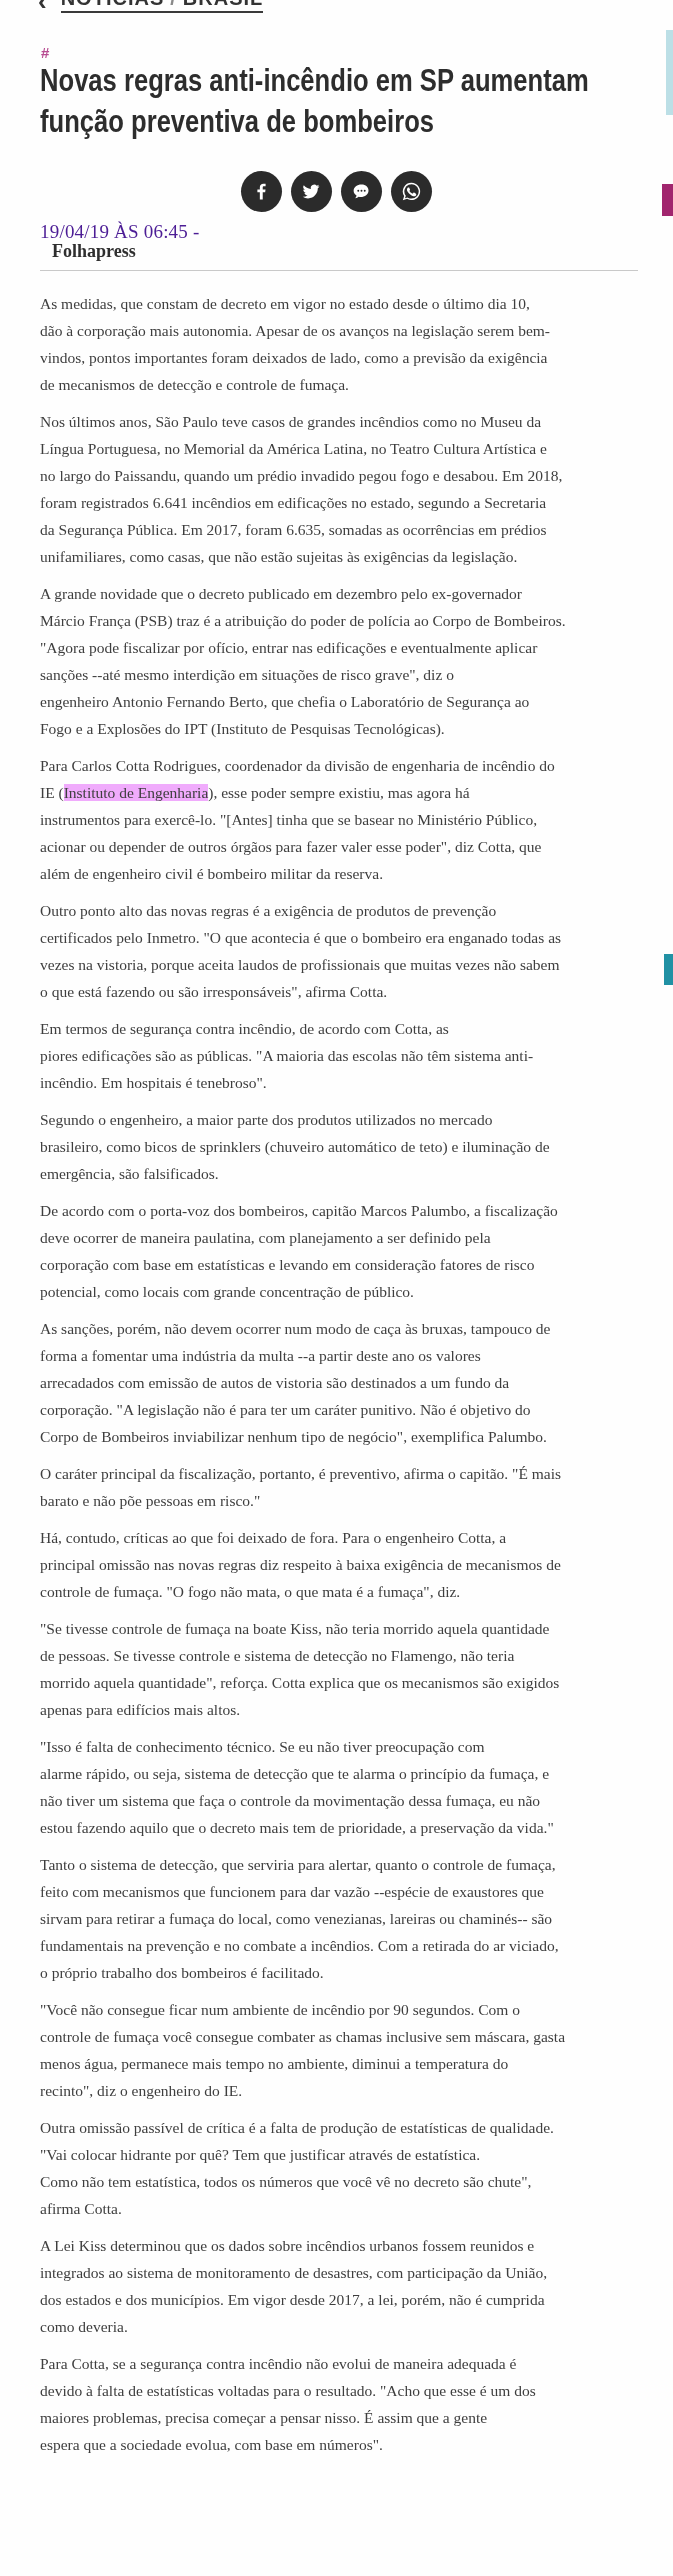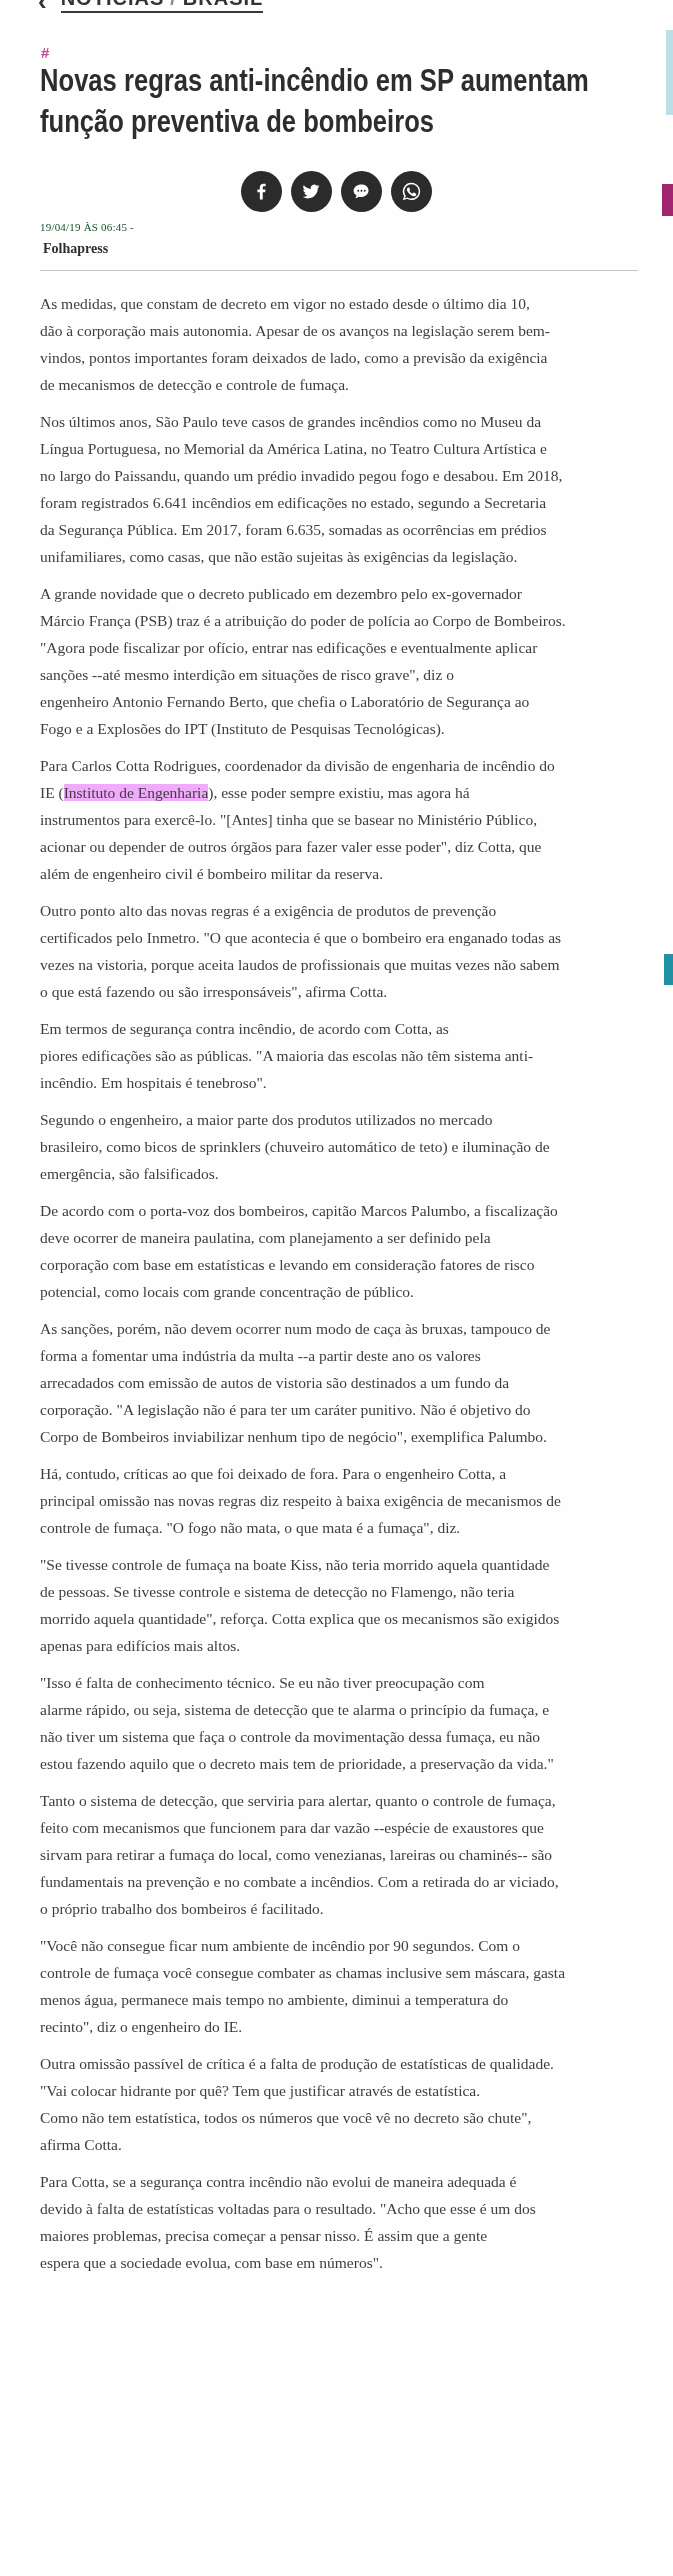--- a/index.html
+++ b/index.html
@@ -20,22 +20,22 @@
             font-family:"Liberation Sans",sans-serif;font-weight:bold;
             font-size:32px;line-height:41px;color:#2d2d2d;white-space:pre;
             transform:scaleX(0.80);transform-origin:left top;letter-spacing:0;}
   
   .share-row{position:absolute;top:171px;left:0;width:673px;display:flex;
              justify-content:center;gap:9px;}
   .share-btn{width:41px;height:41px;border-radius:50%;background:#2b2b2b;border:none;
              display:flex;align-items:center;justify-content:center;padding:0;cursor:pointer;}
   .share-btn svg{width:21px;height:21px;fill:#ffffff;}
   
-  .pubdate{position:absolute;top:221px;left:40px;font-size:11px;color:#14532d;letter-spacing:0.2px;}
-  .byline{position:absolute;top:241px;left:43px;font-size:14px;font-weight:bold;color:#2e2e2e;}
+  .pubdate{position:absolute;top:221px;left:40px;font-size:19px;color:#4c1d95;letter-spacing:0.2px;}
+  .byline{position:absolute;top:241px;left:52px;font-size:18px;font-weight:bold;color:#2e2e2e;}
   .divider{position:absolute;top:270px;left:40px;width:598px;height:1px;background:#c9c9c9;}
   
   .body-text{position:absolute;top:290px;left:40px;width:608px;}
   .body-text p{margin:0 0 10px 0;font-size:15.5px;line-height:27px;color:#3e3e3e;white-space:pre;}
   .hl{background:#f0abfc;}
   
   .frag{position:absolute;}
   .frag-blue{left:666px;top:30px;width:7px;height:85px;background:#bcdfe6;}
   .frag-magenta{left:662px;top:184px;width:11px;height:32px;background:#a1256e;}
   .frag-teal{left:664px;top:954px;width:9px;height:31px;background:#2191a4;}
@@ -129,20 +129,22 @@
 emergência, são falsificados.</p>
     <p>De acordo com o porta-voz dos bombeiros, capitão Marcos Palumbo, a fiscalização
 deve ocorrer de maneira paulatina, com planejamento a ser definido pela
 corporação com base em estatísticas e levando em consideração fatores de risco
 potencial, como locais com grande concentração de público.</p>
     <p>As sanções, porém, não devem ocorrer num modo de caça às bruxas, tampouco de
 forma a fomentar uma indústria da multa --a partir deste ano os valores
 arrecadados com emissão de autos de vistoria são destinados a um fundo da
 corporação. "A legislação não é para ter um caráter punitivo. Não é objetivo do
 Corpo de Bombeiros inviabilizar nenhum tipo de negócio", exemplifica Palumbo.</p>
+    <p>O caráter principal da fiscalização, portanto, é preventivo, afirma o capitão. "É mais
+barato e não põe pessoas em risco."</p>
     <p>Há, contudo, críticas ao que foi deixado de fora. Para o engenheiro Cotta, a
 principal omissão nas novas regras diz respeito à baixa exigência de mecanismos de
 controle de fumaça. "O fogo não mata, o que mata é a fumaça", diz.</p>
     <p>"Se tivesse controle de fumaça na boate Kiss, não teria morrido aquela quantidade
 de pessoas. Se tivesse controle e sistema de detecção no Flamengo, não teria
 morrido aquela quantidade", reforça. Cotta explica que os mecanismos são exigidos
 apenas para edifícios mais altos.</p>
     <p>"Isso é falta de conhecimento técnico. Se eu não tiver preocupação com
 alarme rápido, ou seja, sistema de detecção que te alarma o princípio da fumaça, e
 não tiver um sistema que faça o controle da movimentação dessa fumaça, eu não
@@ -153,20 +155,24 @@
 fundamentais na prevenção e no combate a incêndios. Com a retirada do ar viciado,
 o próprio trabalho dos bombeiros é facilitado.</p>
     <p>"Você não consegue ficar num ambiente de incêndio por 90 segundos. Com o
 controle de fumaça você consegue combater as chamas inclusive sem máscara, gasta
 menos água, permanece mais tempo no ambiente, diminui a temperatura do
 recinto", diz o engenheiro do IE.</p>
     <p>Outra omissão passível de crítica é a falta de produção de estatísticas de qualidade.
 "Vai colocar hidrante por quê? Tem que justificar através de estatística.
 Como não tem estatística, todos os números que você vê no decreto são chute",
 afirma Cotta.</p>
+    <p>A Lei Kiss determinou que os dados sobre incêndios urbanos fossem reunidos e
+integrados ao sistema de monitoramento de desastres, com participação da União,
+dos estados e dos municípios. Em vigor desde 2017, a lei, porém, não é cumprida
+como deveria.</p>
     <p>Para Cotta, se a segurança contra incêndio não evolui de maneira adequada é
 devido à falta de estatísticas voltadas para o resultado. "Acho que esse é um dos
 maiores problemas, precisa começar a pensar nisso. É assim que a gente
 espera que a sociedade evolua, com base em números".</p>
   </article>
 
   <div class="frag frag-blue"></div>
   <div class="frag frag-magenta"></div>
   <div class="frag frag-teal"></div>
 

